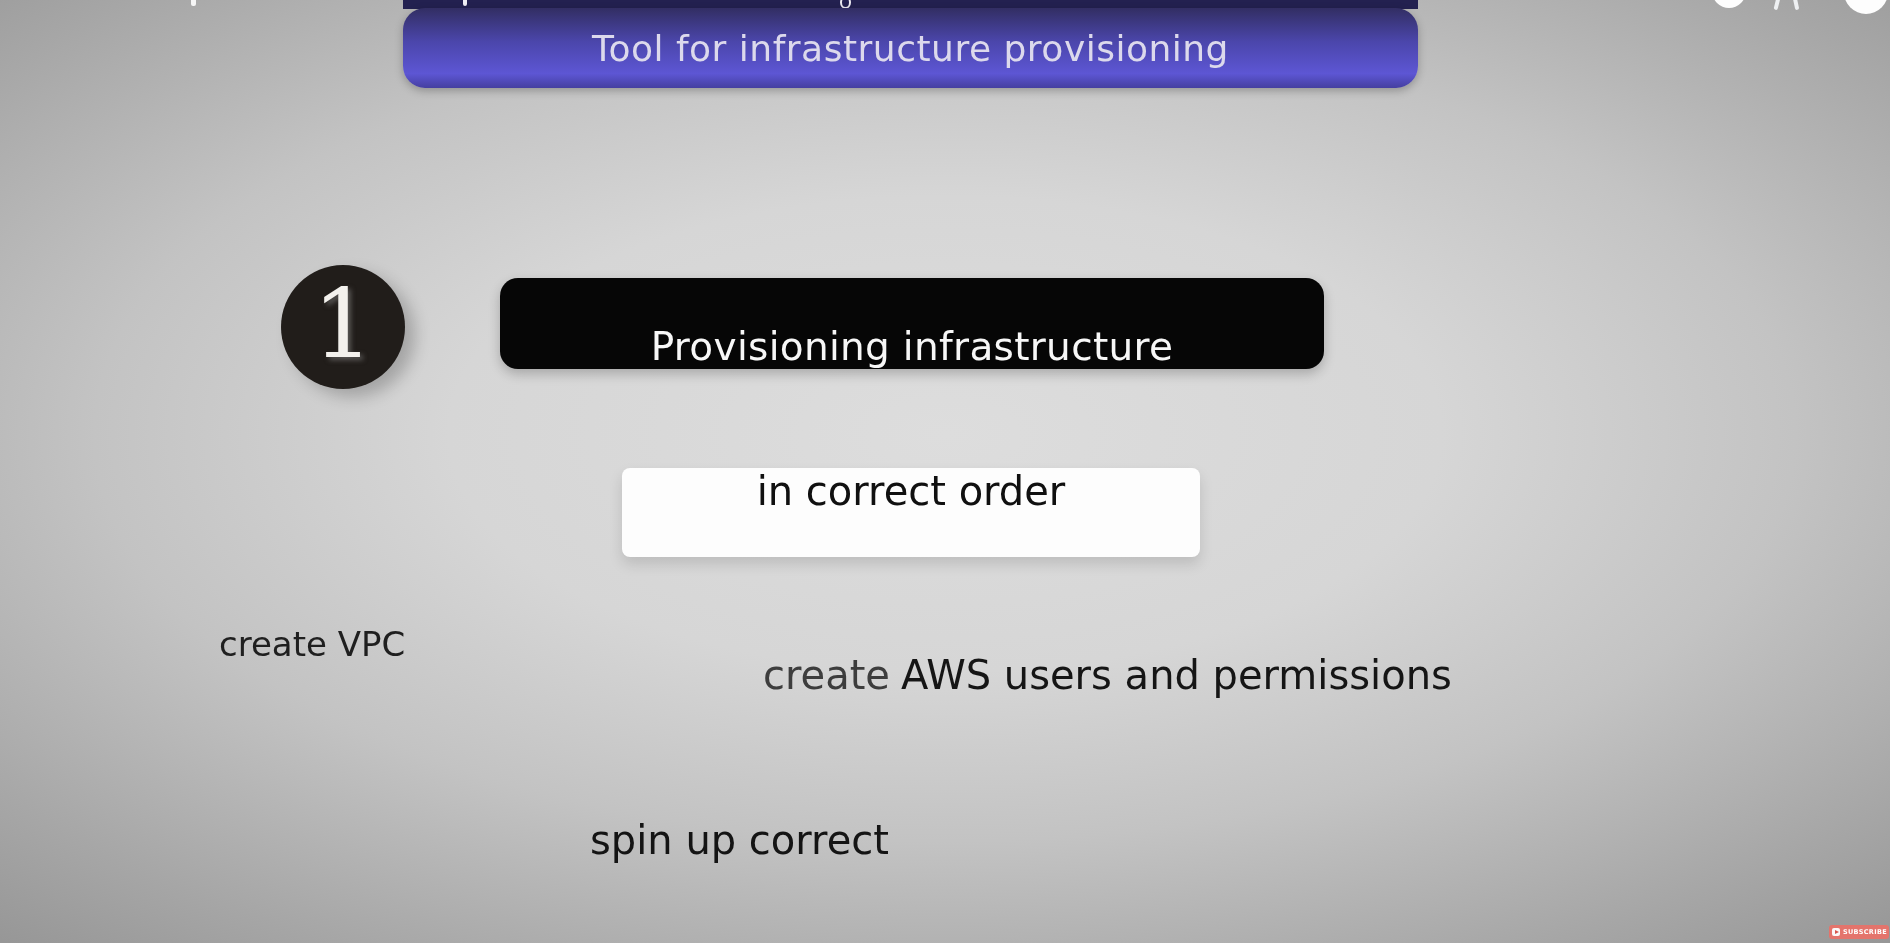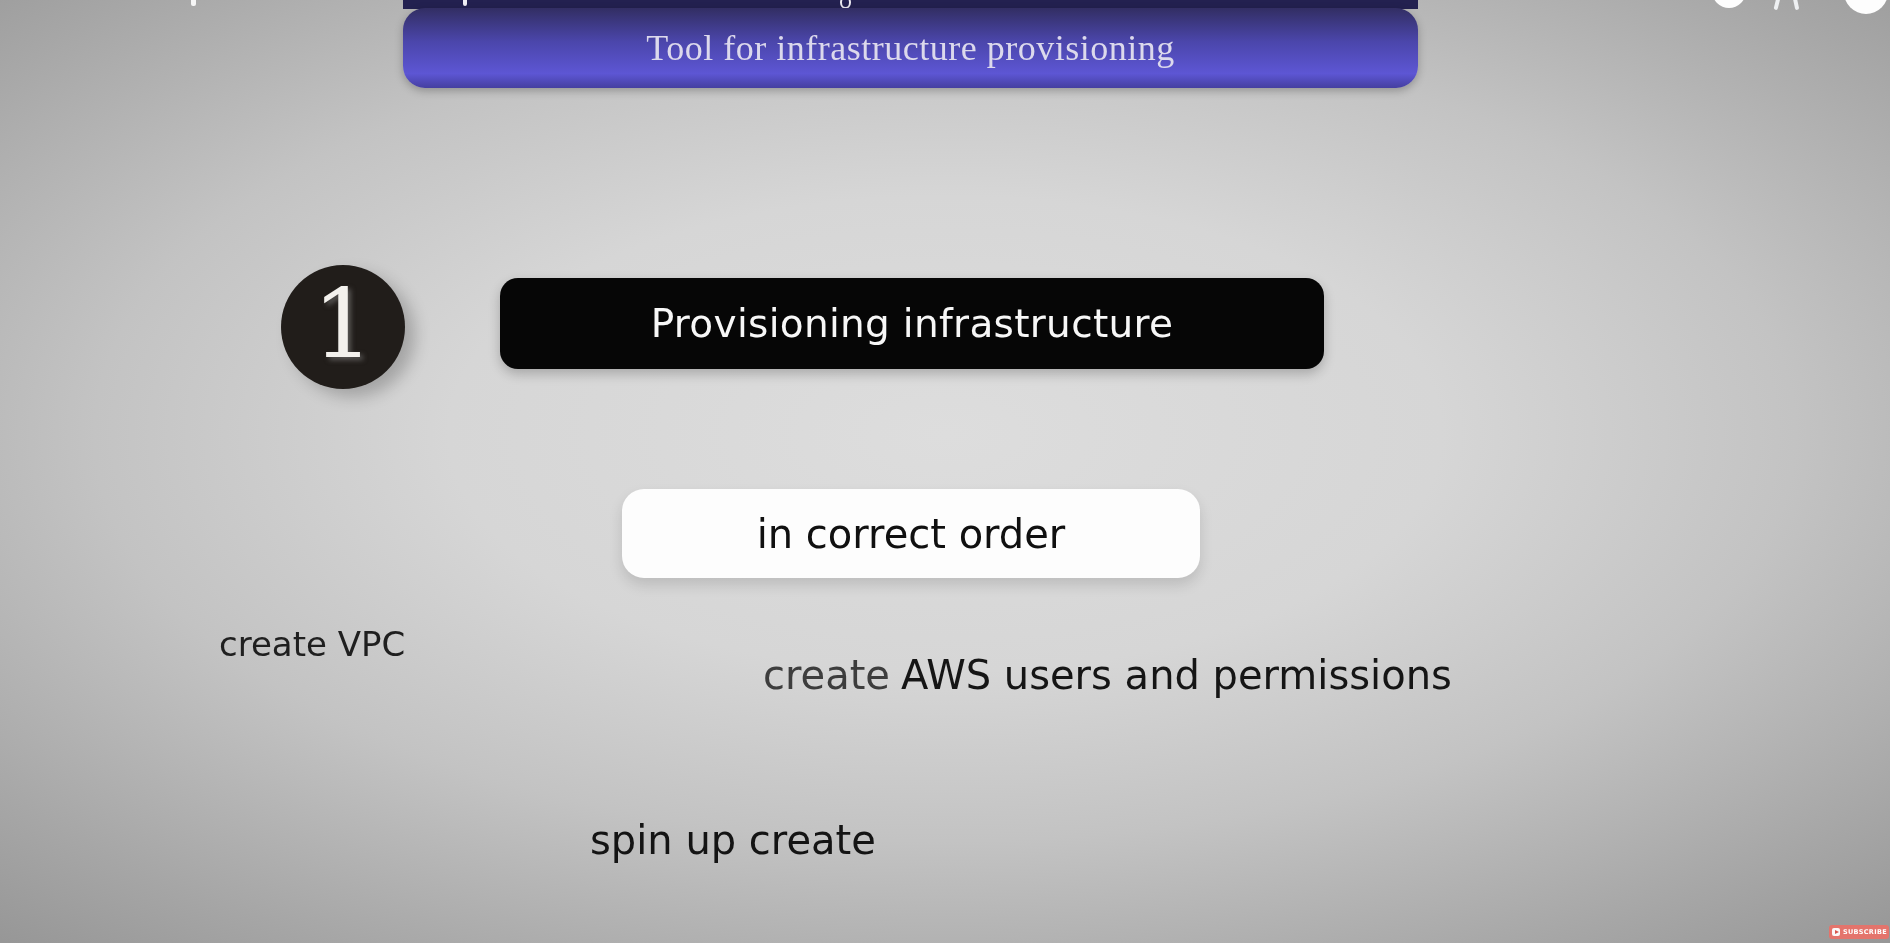--- a/index.html
+++ b/index.html
@@ -25,44 +25,43 @@
   .crop-c2{left:1844px;top:-30px;width:44px;height:44px;}
   .squiggle{position:absolute;width:4px;height:13px;background:#eef0f2;border-radius:2px;z-index:1;top:-3px;}
   .sq1{left:1775px;transform:rotate(14deg);}
   .sq2{left:1794px;transform:rotate(-12deg);}
   
   .banner{
     position:absolute;left:403px;top:8px;width:1015px;height:80px;border-radius:22px;z-index:2;
     background:linear-gradient(180deg,var(--banner-top) 0%,var(--banner-mid) 42%,var(--banner-bottom) 82%,var(--banner-edge) 100%);
     display:flex;align-items:center;justify-content:center;
     box-shadow:0 3px 8px rgba(0,0,0,.25);
-    font-family:Liberation Serif, serif;
   }
   .banner span{color:#dcd9ec;font-size:36px;letter-spacing:.5px;}
   
   .step-circle{
     position:absolute;left:281px;top:265px;width:124px;height:124px;border-radius:50%;
     background:#211d1a;display:flex;align-items:center;justify-content:center;
     box-shadow:10px 8px 16px rgba(0,0,0,.22);
   }
   .step-circle span{
     font-family:"DejaVu Serif","Liberation Serif",serif;font-size:96px;line-height:1;
     color:#f3f1ed;text-shadow:3px 3px 5px rgba(150,150,150,.5);margin-top:-6px;
   }
   
   .heading-box{
     position:absolute;left:500px;top:278px;width:824px;height:91px;border-radius:18px;
-    background:var(--heading-bg);display:flex;align-items:center;justify-content:center;
+    background:var(--heading-bg);display:flex;align-items:flex-end;justify-content:center;
     box-shadow:0 5px 12px rgba(0,0,0,.22);
   }
   .heading-box span{color:#f7f7f7;font-size:39px;letter-spacing:.3px;}
   
   .sub-box{
-    position:absolute;left:622px;top:489px;width:578px;height:89px;border-radius:22px;
-    background:var(--subheading-bg);display:flex;align-items:center;justify-content:center;
+    position:absolute;left:622px;top:468px;width:578px;height:89px;border-radius:8px;
+    background:var(--subheading-bg);display:flex;justify-content:center;
     box-shadow:0 7px 14px rgba(0,0,0,.13);
   }
   .sub-box span{color:#101010;font-size:40px;}
   
   .task{position:absolute;font-size:40px;line-height:50px;color:#161616;white-space:nowrap;}
   .task-vpc{left:219px;top:619px;font-size:34px;color:#1f1f1f;}
   .task-aws{left:751px;top:650px;margin-left:12px;}
   .task-aws .word-light{color:#3d3d3d;}
   .task-aws .word-rest{color:#151515;margin-left:11px;}
   .task-servers{left:590px;top:815px;color:#141414;}
@@ -103,21 +102,21 @@
   <div class="heading-box">
     <span>Provisioning infrastructure</span>
   </div>
 
   <div class="sub-box">
     <span>in correct order</span>
   </div>
 
   <div class="task task-vpc">create VPC</div>
   <div class="task task-aws"><span class="word-light">create</span><span class="word-rest">AWS users and permissions</span></div>
-  <div class="task task-servers">spin up create</div>
+  <div class="task task-servers">spin up correct</div>
 
   <div class="subscribe">
     <span class="yt-chip">
         <span class="yt-tri"></span>
       </span>
     <span class="sub-label">SUBSCRIBE</span>
   </div>
 
 </div>
 

